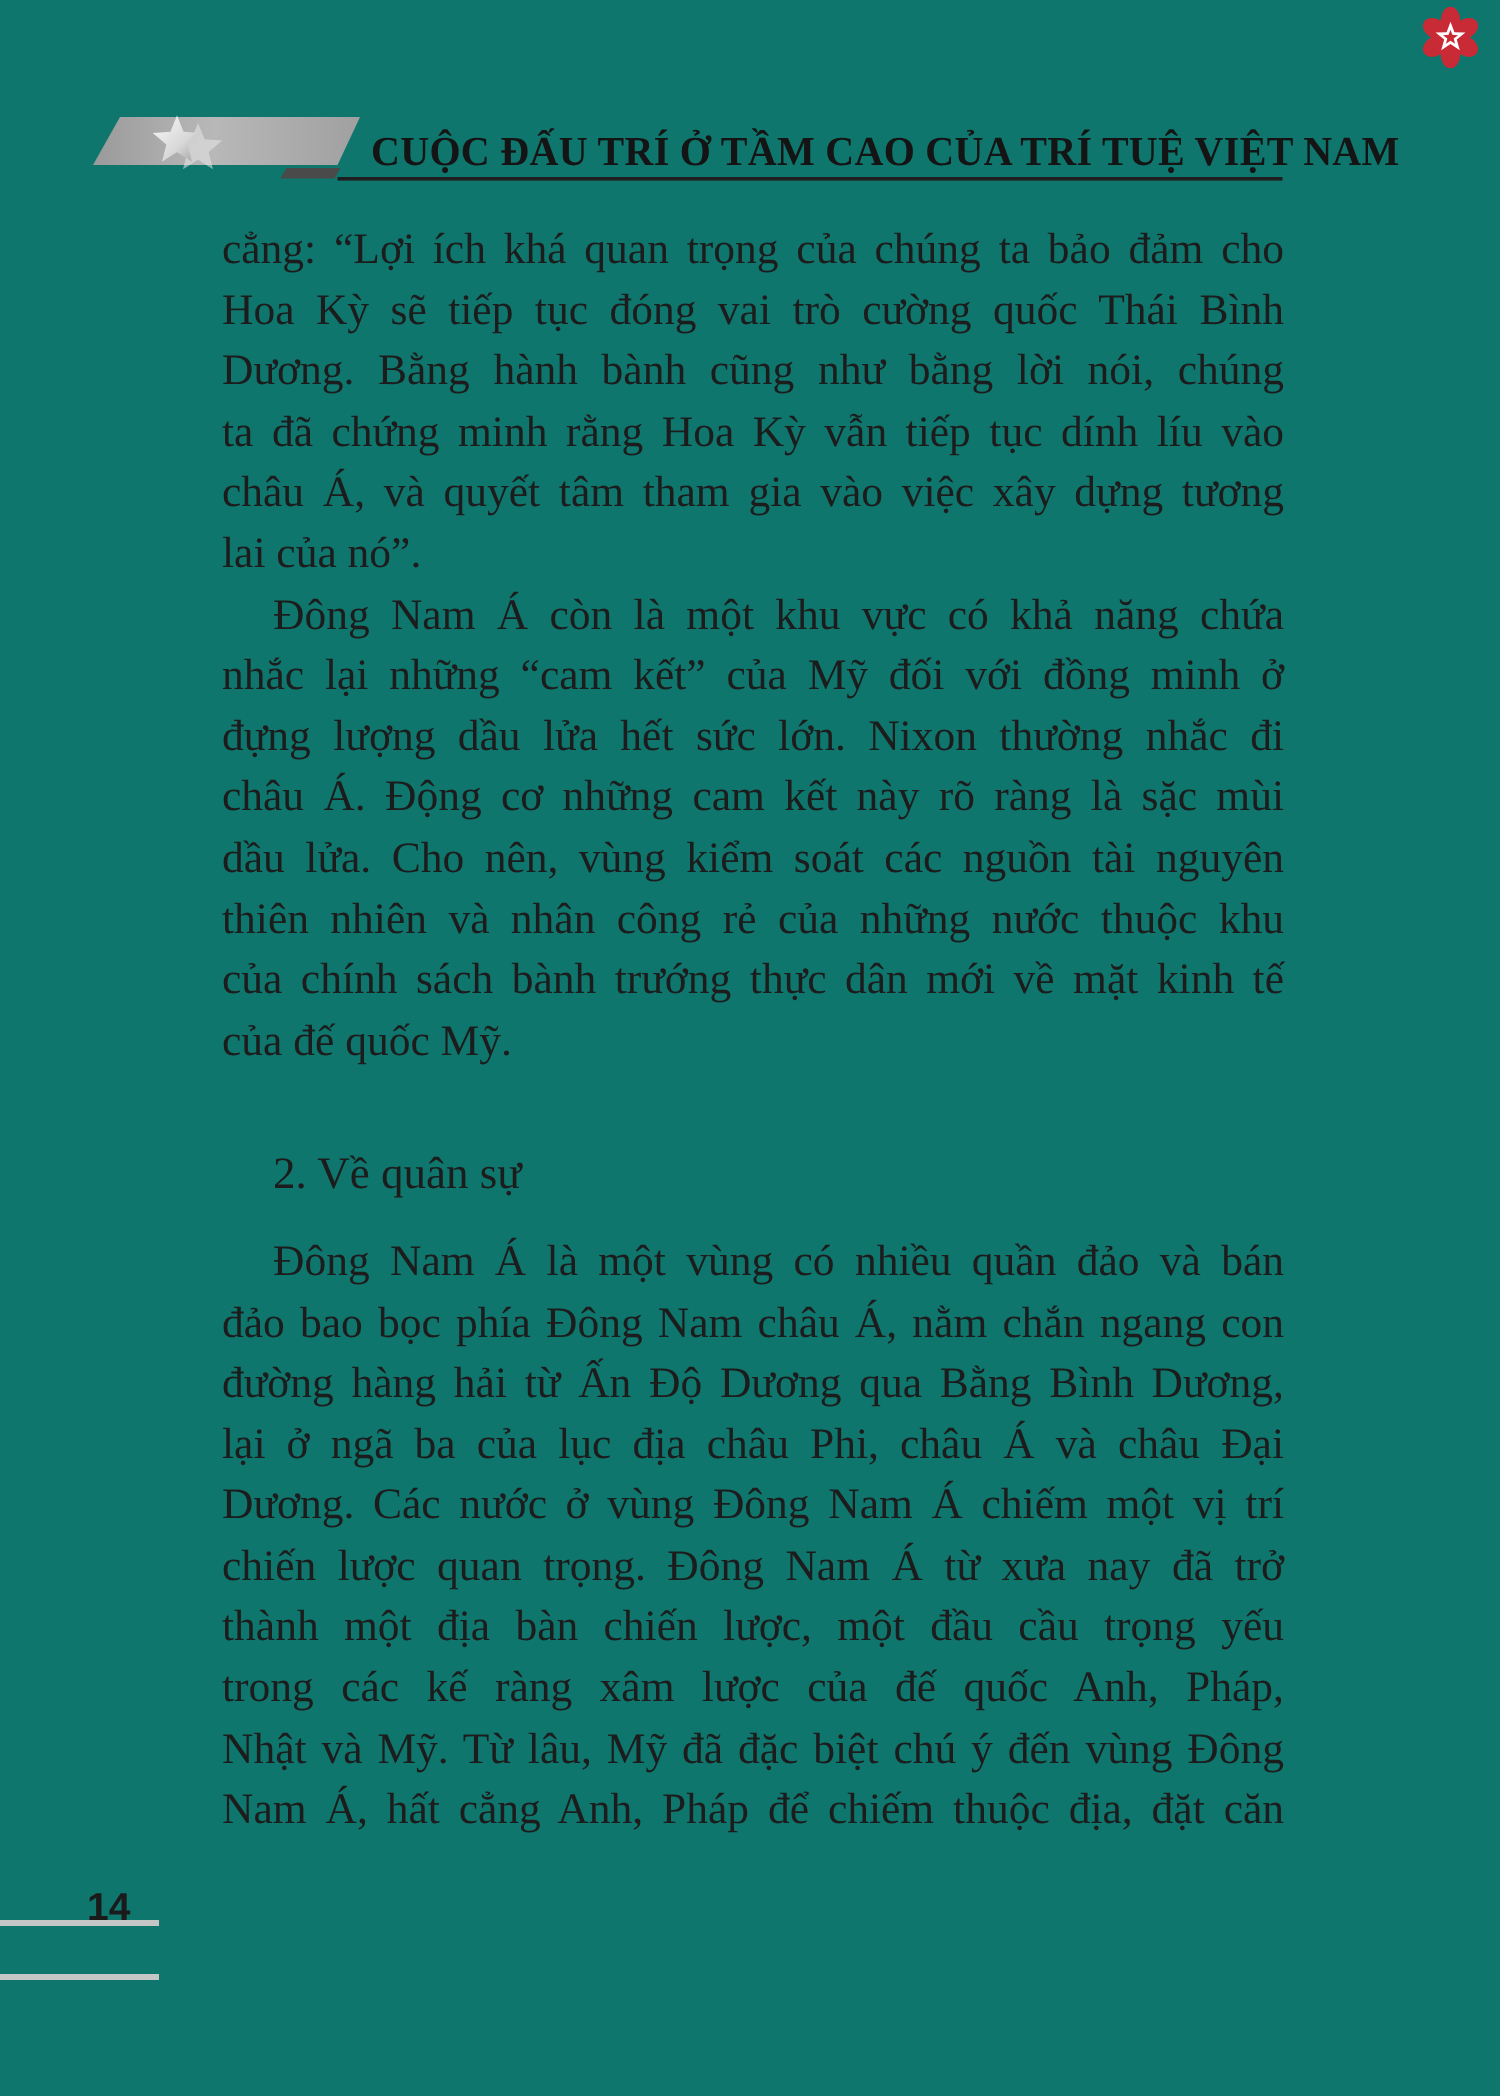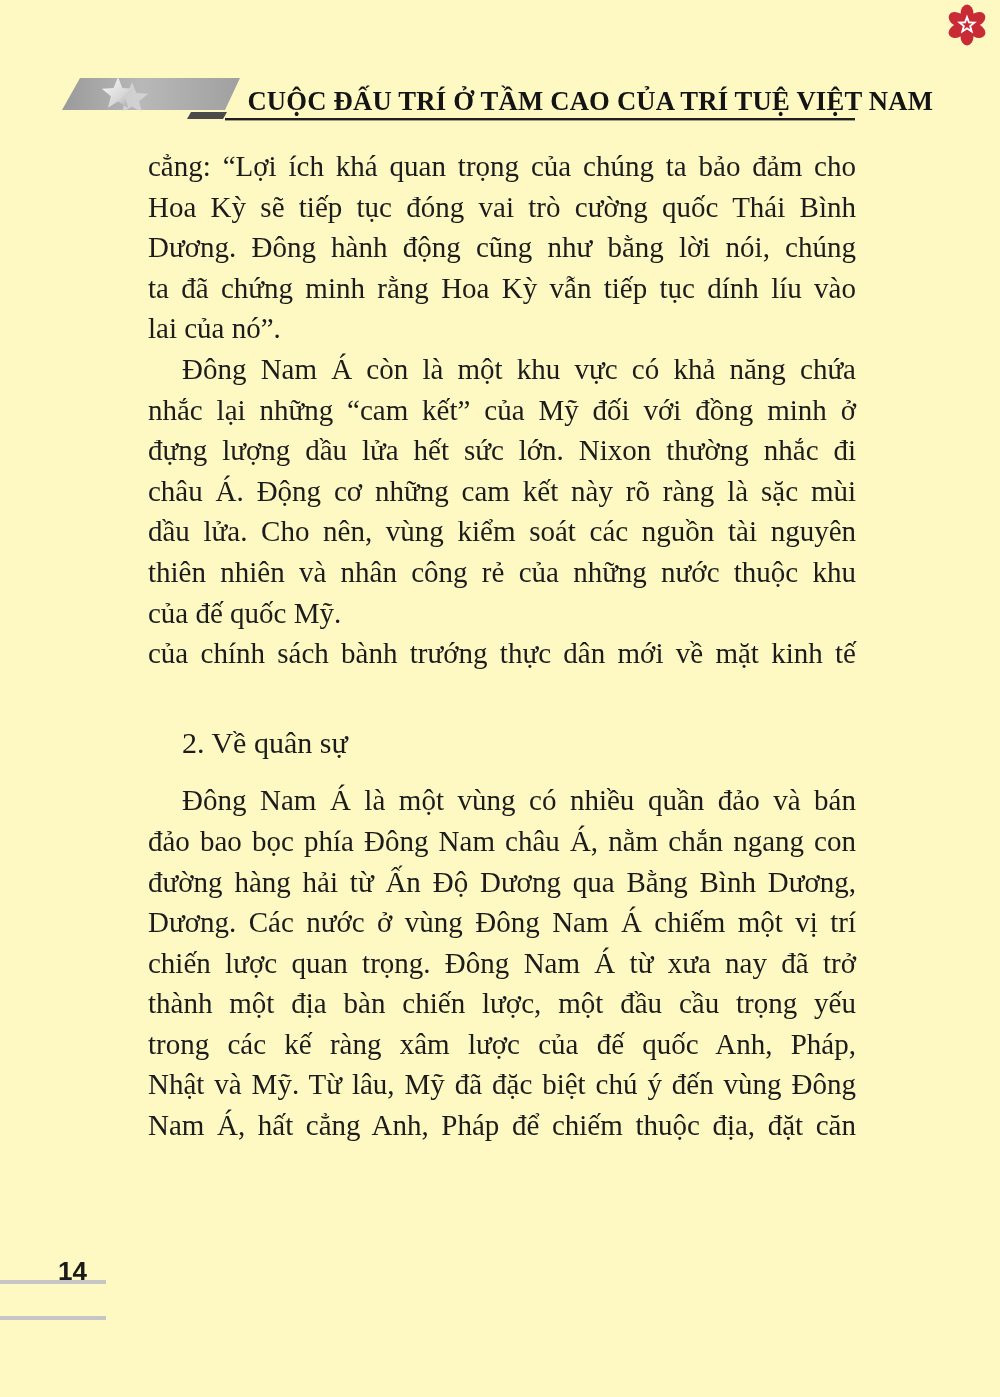--- a/index.html
+++ b/index.html
@@ -5,21 +5,21 @@
   html, body { margin: 0; padding: 0; }
   body {
     width: 1000px; height: 1397px;
     background: #ffffff;
     font-family: "Liberation Serif", serif;
     position: relative;
     overflow: hidden;
   }
   .page {
     position: absolute; inset: 0;
-    background: #fef9c3;
+    background: #0f766e;
   }
 
   
   .flower {
     position: absolute; left: 946px; top: 4px; width: 42px; height: 42px;
   }
 
   
   .header-deco {
     position: absolute; left: 55px; top: 74px; width: 815px; height: 52px;
@@ -121,41 +121,43 @@
 
     <rect x="170" y="44" width="630" height="2.4" fill="#1f1f1f"></rect>
   </svg>
 
   <div class="page-title">CUỘC ĐẤU TRÍ Ở TẦM CAO CỦA TRÍ TUỆ VIỆT NAM</div>
 
   <div class="body-text">
       <div class="para">
         <div class="line just">cẳng: “Lợi ích khá quan trọng của chúng ta bảo đảm cho</div>
         <div class="line just">Hoa Kỳ sẽ tiếp tục đóng vai trò cường quốc Thái Bình</div>
-        <div class="line just">Dương. Đông hành động cũng như bằng lời nói, chúng</div>
+        <div class="line just">Dương. Bằng hành bành cũng như bằng lời nói, chúng</div>
         <div class="line just">ta đã chứng minh rằng Hoa Kỳ vẫn tiếp tục dính líu vào</div>
+        <div class="line just">châu Á, và quyết tâm tham gia vào việc xây dựng tương</div>
         <div class="line">lai của nó”.</div>
       </div>
       <div class="para">
         <div class="line indent just">Đông Nam Á còn là một khu vực có khả năng chứa</div>
         <div class="line just">nhắc lại những “cam kết” của Mỹ đối với đồng minh ở</div>
         <div class="line just">đựng lượng dầu lửa hết sức lớn. Nixon thường nhắc đi</div>
         <div class="line just">châu Á. Động cơ những cam kết này rõ ràng là sặc mùi</div>
         <div class="line just">dầu lửa. Cho nên, vùng kiểm soát các nguồn tài nguyên</div>
         <div class="line just">thiên nhiên và nhân công rẻ của những nước thuộc khu</div>
+        <div class="line just">của chính sách bành trướng thực dân mới về mặt kinh tế</div>
         <div class="line">của đế quốc Mỹ.</div>
-        <div class="line just">của chính sách bành trướng thực dân mới về mặt kinh tế</div>
       </div>
       <div class="heading">
         <div class="line indent">2. Về quân sự</div>
       </div>
       <div class="para">
         <div class="line indent just">Đông Nam Á là một vùng có nhiều quần đảo và bán</div>
         <div class="line just">đảo bao bọc phía Đông Nam châu Á, nằm chắn ngang con</div>
         <div class="line just">đường hàng hải từ Ấn Độ Dương qua Bằng Bình Dương,</div>
+        <div class="line just">lại ở ngã ba của lục địa châu Phi, châu Á và châu Đại</div>
         <div class="line just">Dương. Các nước ở vùng Đông Nam Á chiếm một vị trí</div>
         <div class="line just">chiến lược quan trọng. Đông Nam Á từ xưa nay đã trở</div>
         <div class="line just">thành một địa bàn chiến lược, một đầu cầu trọng yếu</div>
         <div class="line just">trong các kế ràng xâm lược của đế quốc Anh, Pháp,</div>
         <div class="line just">Nhật và Mỹ. Từ lâu, Mỹ đã đặc biệt chú ý đến vùng Đông</div>
         <div class="line just">Nam Á, hất cẳng Anh, Pháp để chiếm thuộc địa, đặt căn</div>
       </div>
     </div>
 
   <div class="footer-rule top"></div>

